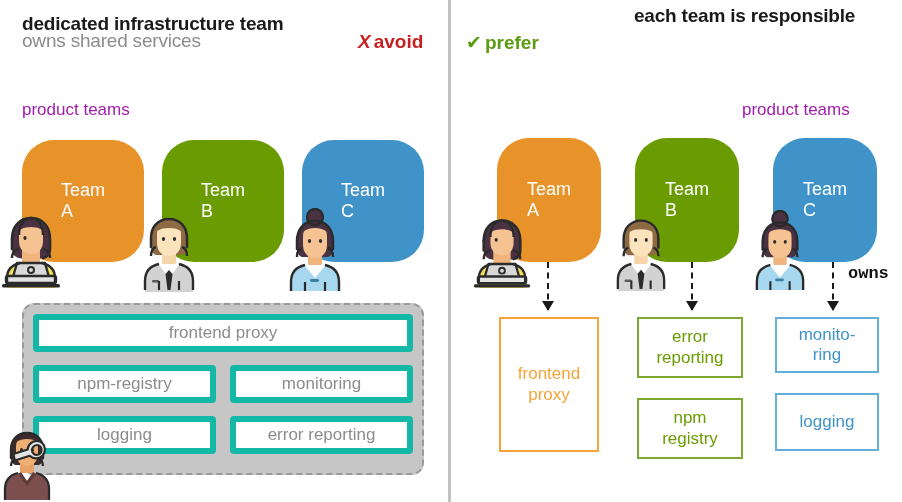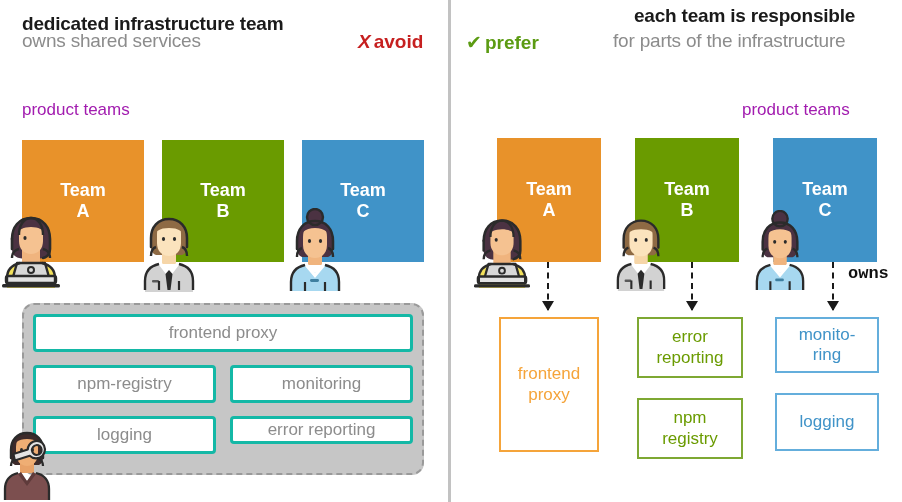--- a/index.html
+++ b/index.html
@@ -37,37 +37,38 @@
 
   
   .caption{
     position:absolute;font-size:17px;color:#a21caf;white-space:nowrap;
   }
 
   
   .team-box{
     position:absolute;
     display:flex;align-items:center;justify-content:center;
-    color:#ffffff;font-size:18px;font-weight:700;line-height:1.18;
-    text-align:center;
+    color:#ffffff;font-size:18px;font-weight:400;line-height:1.18;
+    text-align:left;
+    border-radius:32px;
   }
   .team-box .tlabel{display:block;}
 
   
   .infra-wrap{
     position:absolute;
     background:#c6c6c6;
     border:2px dashed #9a9a9a;
     border-radius:12px;
     box-sizing:border-box;
   }
   .svc-grey{
     position:absolute;
     background:#ffffff;
-    border:3px solid #14b8a6;
+    border:6px solid #14b8a6;
     border-radius:4px;
     box-sizing:border-box;
     display:flex;align-items:center;justify-content:center;
     color:#8c8c8c;font-size:17px;
   }
 
   
   .svc{
     position:absolute;
     background:#ffffff;
@@ -113,21 +114,20 @@
 
   <div class="badge avoid" style="left:358px;top:16px;">
     <span class="mark">X</span><span>avoid</span>
   </div>
 
   <div class="badge prefer" style="left:466px;top:16px;">
     <span class="mark">✔</span><span>prefer</span>
   </div>
 
   <div class="hdr-title" style="left:634px;top:5px;">each team is responsible</div>
-  <div class="hdr-sub" style="left:613px;top:30px;">for parts of the infrastructure</div>
 
   <div class="caption" style="left:22px;top:100px;">product teams</div>
 
   <div class="team-box" style="left:22px;top:140px;width:122px;height:122px;background:#E8922A;">
     <div>
       <span class="tlabel">Team</span>
       <span class="tlabel">A</span>
     </div>
   </div>
   <div class="team-box" style="left:162px;top:140px;width:122px;height:122px;background:#6A9B00;">
@@ -212,21 +212,21 @@
   </div>
 
   <div class="infra-wrap" style="left:22px;top:303px;width:402px;height:172px;"></div>
 
   <div class="svc-grey" style="left:33px;top:314px;width:380px;height:38px;">frontend proxy</div>
 
   <div class="svc-grey" style="left:230px;top:365px;width:183px;height:38px;">monitoring</div>
   <div class="svc-grey" style="left:33px;top:365px;width:183px;height:38px;">npm-registry</div>
 
   <div class="svc-grey" style="left:33px;top:416px;width:183px;height:38px;">logging</div>
-  <div class="svc-grey" style="left:230px;top:416px;width:183px;height:28px;">error reporting</div>
+  <div class="svc-grey" style="left:230px;top:416px;width:183px;height:38px;">error reporting</div>
 
   <div class="person" style="left:2px;top:424px;">
     <svg width="64" height="78" viewBox="0 0 64 78">
       <path d="M9 26c0-10 6-17 16-17s16 7 16 17v8c0 4-2 6-4 7H13c-2-1-4-3-4-7z" fill="#3D2B2B"></path>
       <path d="M18 37h14v12H18z" fill="#E8A268"></path>
       <path d="M14 23c0-8 5-13 11-13s11 5 11 13v7c0 7-5 12-11 12s-11-5-11-12z" fill="#EFAE74"></path>
       <path d="M9 28c1-12 7-19 16-19s15 7 16 19c-2-9-7-13-16-13S11 19 9 28z" fill="#3D2B2B"></path>
       <ellipse cx="19.5" cy="26" rx="1.5" ry="1.9" fill="#2B2B2B"></ellipse>
       <ellipse cx="30.5" cy="26" rx="1.5" ry="1.9" fill="#2B2B2B"></ellipse>
       <path d="M16 49l9 8 9-8c8 2 13 7 13 16v11H3V65c0-9 5-14 13-16z" fill="#7C4F4F"></path>

